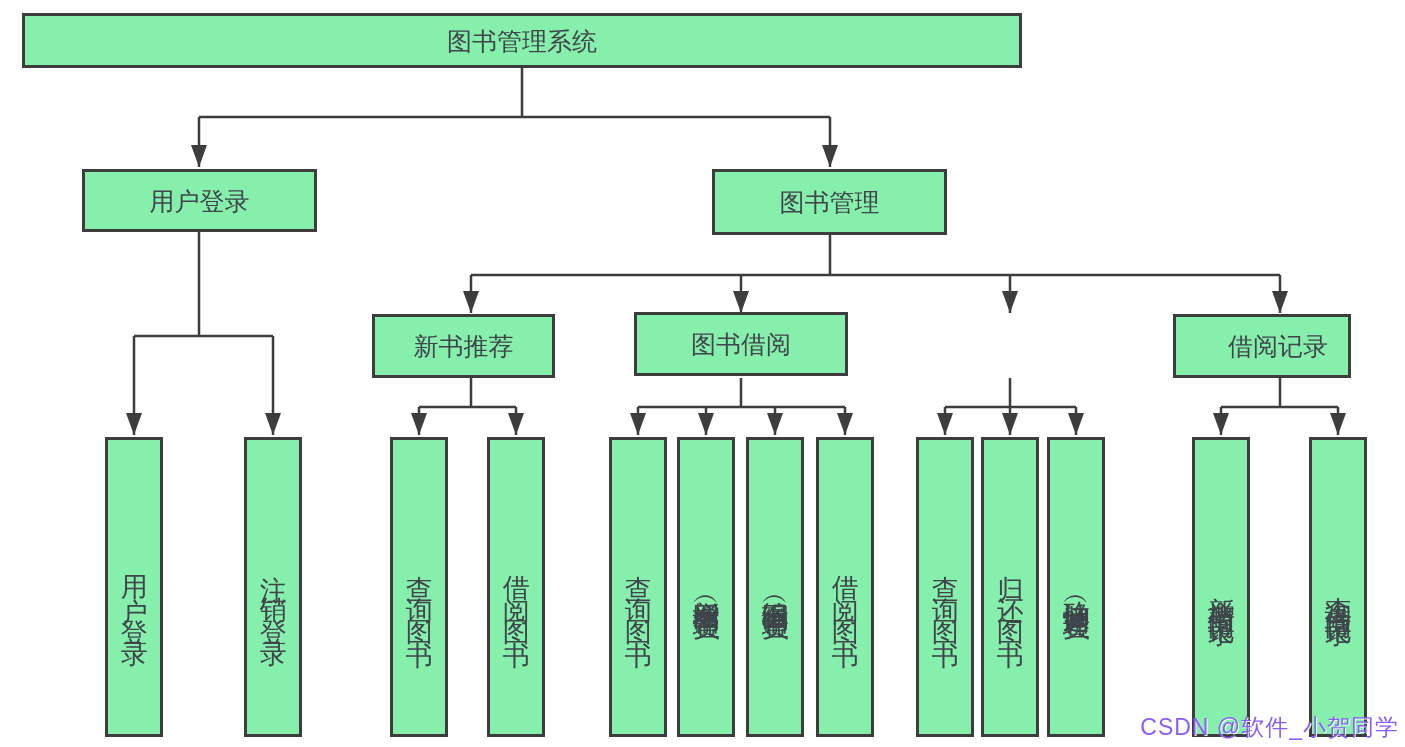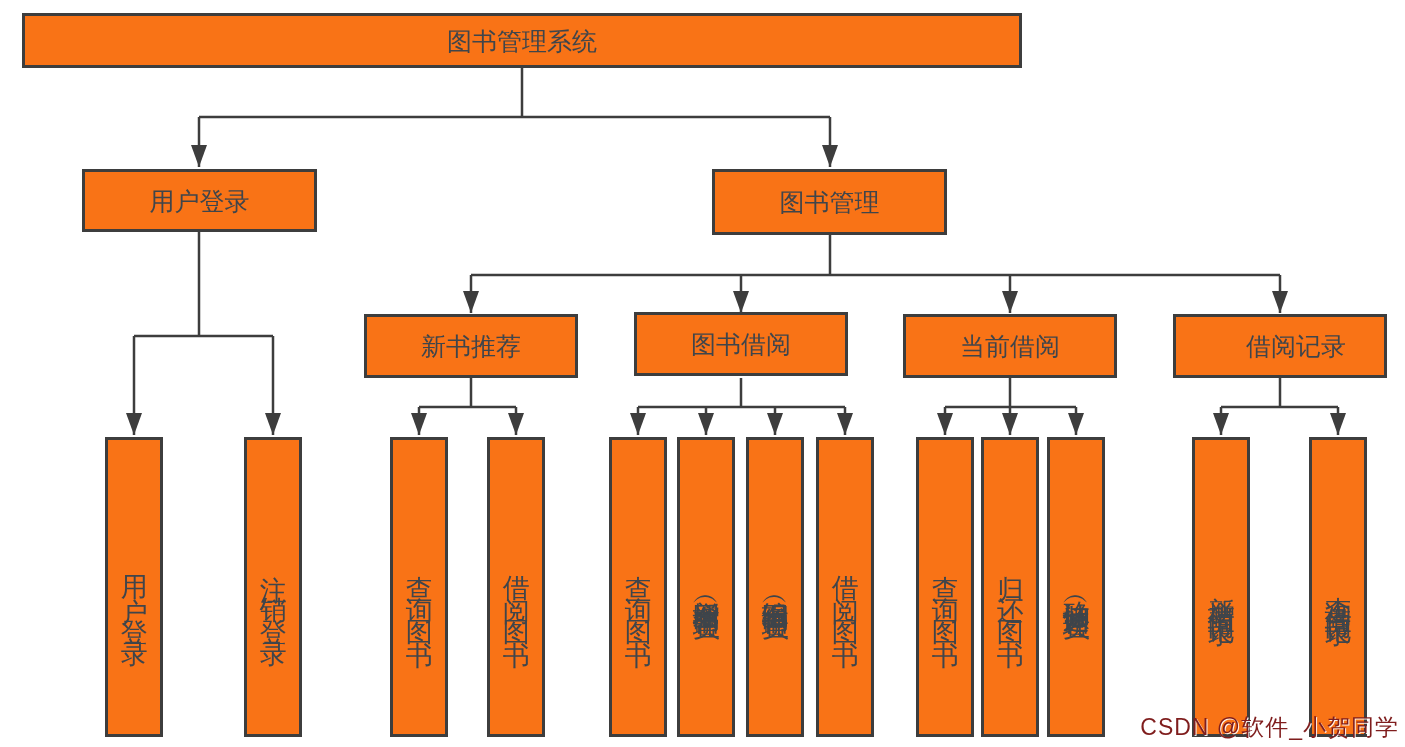--- a/index.html
+++ b/index.html
@@ -2,30 +2,30 @@
 <html><head>
 <meta charset="utf-8">
 <style>
   html,body{margin:0;padding:0;background:#ffffff;}
   .canvas{
     position:relative;width:1405px;height:747px;background:#ffffff;
     font-family:"Liberation Sans","DejaVu Sans",sans-serif;overflow:hidden;
   }
   .connectors{position:absolute;left:0;top:0;z-index:1;}
   .node{
-    position:absolute;box-sizing:border-box;background:#f97316;
+    position:absolute;box-sizing:border-box;background:#86efac;
     border:3px solid #3d3d3d;display:flex;align-items:center;justify-content:center;
     color:#3f454b;font-size:25px;line-height:1.2;z-index:2;text-align:center;
     white-space:nowrap;
   }
   .node.v{
     writing-mode:vertical-rl;text-orientation:mixed;font-size:27px;white-space:normal;
   }
   .watermark{
-    position:absolute;right:6px;bottom:4px;font-size:23px;color:#7f1d1d;
+    position:absolute;right:6px;bottom:4px;font-size:23px;color:#8b5cf6;
     z-index:4;letter-spacing:1px;text-shadow:1px 1px 0 rgba(255,255,255,0.9);
   }
 </style>
 </head>
 <body>
 
 <div class="canvas">
 
   <svg class="connectors" width="1405" height="747" viewBox="0 0 1405 747">
     <defs>
@@ -61,24 +61,23 @@
       <line x1="1221" y1="407" x2="1221" y2="435" marker-end="url(#arw)"></line>
       <line x1="1338" y1="407" x2="1338" y2="435" marker-end="url(#arw)"></line>
     </g>
   </svg>
 
   <div class="node" style="left:22px;top:13px;width:1000px;height:55px;">图书管理系统</div>
 
   <div class="node" style="left:82px;top:169px;width:235px;height:63px;">用户登录</div>
   <div class="node" style="left:712px;top:169px;width:235px;height:66px;">图书管理</div>
 
-  <div class="node" style="left:364px;top:314px;width:214px;height:64px;">新书推荐</div>
+  <div class="node" style="left:372px;top:314px;width:183px;height:64px;">新书推荐</div>
   <div class="node" style="left:634px;top:312px;width:214px;height:64px;">图书借阅</div>
-  <div class="node" style="left:903px;top:314px;width:214px;height:64px;">当前借阅</div>
-  <div class="node" style="left:1173px;top:314px;width:214px;height:64px;padding-left:32px;">借阅记录</div>
+  <div class="node" style="left:1173px;top:314px;width:178px;height:64px;padding-left:32px;">借阅记录</div>
 
   <div class="node v" style="left: 105px; top: 437px; width: 58px; height: 300px; letter-spacing: 22px; padding-top: 22px;">用户登录</div>
   <div class="node v" style="left: 244px; top: 437px; width: 58px; height: 300px; letter-spacing: 22px; padding-top: 22px;">注销登录</div>
 
   <div class="node v" style="left: 390px; top: 437px; width: 58px; height: 300px; letter-spacing: 22px; padding-top: 22px;">查询图书</div>
   <div class="node v" style="left: 487px; top: 437px; width: 58px; height: 300px; letter-spacing: 22px; padding-top: 22px;">借阅图书</div>
 
   <div class="node v" style="left: 609px; top: 437px; width: 58px; height: 300px; letter-spacing: 22px; padding-top: 22px;">查询图书</div>
   <div class="node v" style="left: 677px; top: 437px; width: 58px; height: 300px; letter-spacing: 2px; padding-top: 2px;">新增图书（管理员）</div>
   <div class="node v" style="left: 746px; top: 437px; width: 58px; height: 300px; letter-spacing: 2px; padding-top: 2px;">编辑图书（管理员）</div>

